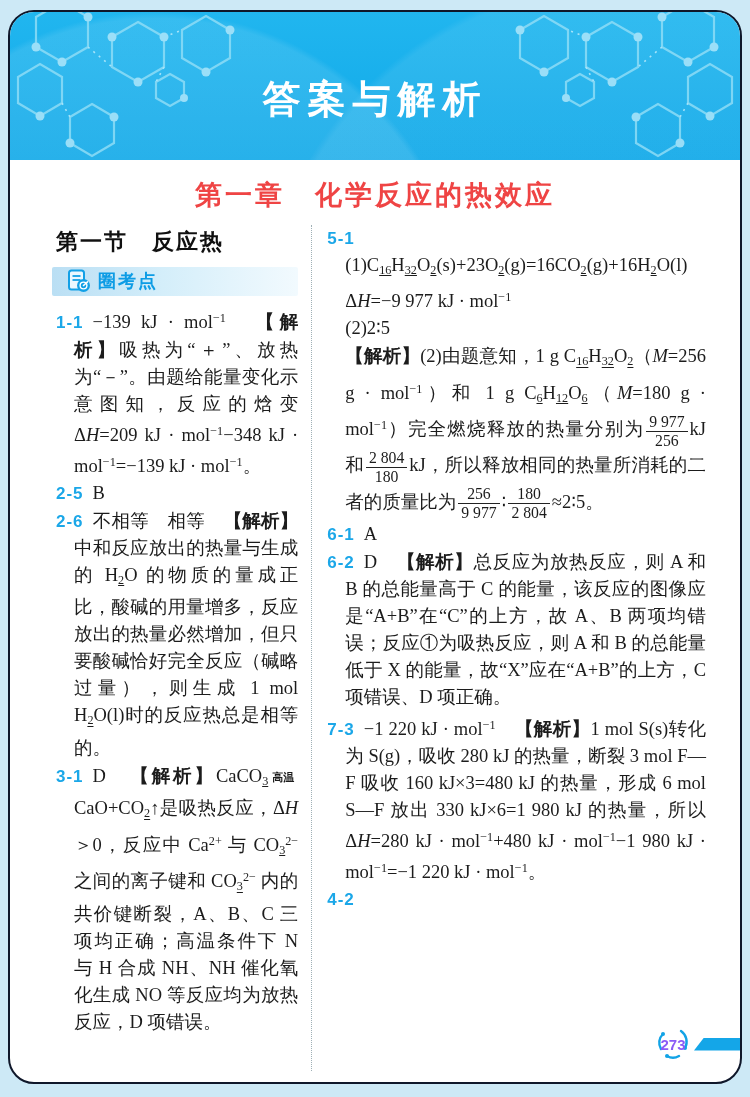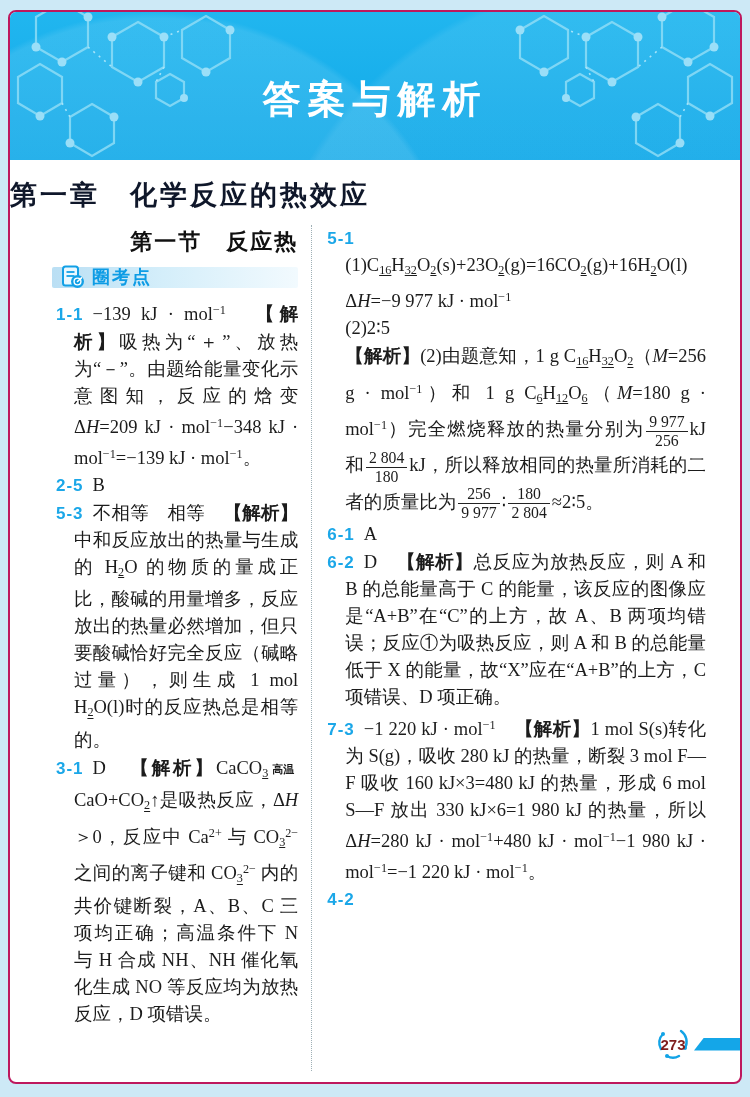--- a/index.html
+++ b/index.html
@@ -4,59 +4,59 @@
 <style>
   html,body{margin:0;padding:0;}
   body{
     width:750px;height:1097px;position:relative;
     background:#cde9f6;
     font-family:"Liberation Serif","DejaVu Serif",serif;
     overflow:hidden;
   }
   .page{
     position:absolute;left:8px;top:10px;right:8px;bottom:13px;
-    background:#ffffff;border:2px solid #be185d;border-radius:8px;
+    background:#ffffff;border:2px solid #0f172a;border-radius:26px;
     overflow:hidden;
   }
   
   .header{
     position:relative;height:148px;overflow:hidden;
     background:
       radial-gradient(circle at 20% 210%, rgba(255,255,255,.10) 0 46%, transparent 47%),
       radial-gradient(circle at 85% 230%, rgba(255,255,255,.08) 0 52%, transparent 53%),
       linear-gradient(180deg,#21b6ef 0%,#0fa8e8 100%);
   }
   .header-title{
     position:absolute;left:0;right:0;top:68px;text-align:center;
     color:#fff;font:bold 38px/1 "Liberation Sans","DejaVu Sans",sans-serif;
     letter-spacing:7px;
   }
   .decor{position:absolute;top:0;opacity:.85;}
   .decor.left{left:0;}
   .decor.right{right:0;transform:scaleX(-1);}
   
   .chapter{
-    margin:19px 0 12px;text-align:left;color:#0f172a;
+    margin:19px 0 12px;text-align:center;color:#ef4444;
     font:bold 27px/1.25 "Liberation Sans","DejaVu Sans",sans-serif;letter-spacing:3px;
   }
   
   .cols{display:flex;padding:0 34px 0 46px;height:846px;overflow:hidden;}
   .col{box-sizing:border-box;}
   .col.left{width:332px;padding-right:13px;}
   .divider{width:0;border-left:1px dotted #9fb0b6;}
   .col.right{flex:1;padding-left:15px;}
   .section-title{
-    text-align:right;color:#101010;
+    text-align:left;color:#101010;
     font:bold 22px/1.5 "Liberation Serif","DejaVu Serif",serif;
     margin:0 0 9px;letter-spacing:2px;
   }
   .badge{
-    display:flex;align-items:center;height:21px;margin:8px 0 9px -4px;
+    display:flex;align-items:center;height:29px;margin:8px 0 9px -4px;
     background:linear-gradient(90deg,#badff4 0%,#d4eefa 45%,#f2fafe 100%);
-    border-radius:2px;padding-left:8px;
+    border-radius:2px;padding-left:14px;
   }
   .badge-label{
     color:#0d9ce5;font:bold 18px/1 "Liberation Sans","DejaVu Sans",sans-serif;
     margin-left:6px;letter-spacing:2px;
   }
   .item{
     font-size:18.5px;line-height:27px;color:#1c1c1c;
     padding-left:18px;text-indent:-18px;text-align:justify;
   }
   .item.cont{text-indent:0;}
@@ -78,21 +78,21 @@
   .bigp{font-size:1.3em;vertical-align:-.1em;}
   .cond{display:inline-flex;flex-direction:row;align-items:center;
         vertical-align:middle;margin:0 4px;text-indent:0;}
   .cond .ct{font:bold 11px/1.2 "Liberation Sans","DejaVu Sans",sans-serif;color:#1c1c1c;}
   .cond .cbar{align-self:stretch;height:4px;border-top:1.5px solid #222;
         border-bottom:1.5px solid #222;margin-top:1px;}
   
   .pagenum{position:absolute;right:0;bottom:21px;display:flex;align-items:center;}
   .pn-circle{position:relative;width:36px;height:34px;}
   .pn-num{position:absolute;inset:0;display:flex;align-items:center;justify-content:center;
-          color:#7f1d1d;font:bold 15px "Liberation Sans","DejaVu Sans",sans-serif;}
+          color:#8b5cf6;font:bold 15px "Liberation Sans","DejaVu Sans",sans-serif;}
   .pn-bar{width:46px;height:13px;background:#14a6e8;margin-left:3px;
           clip-path:polygon(10px 0,100% 0,100% 100%,0 100%);}
 </style>
 </head>
 <body>
 
 <div class="page">
 
   <div class="header">
     <svg class="decor left" width="250" height="150" viewBox="0 0 250 150" fill="none">
@@ -174,21 +174,21 @@
             <circle cx="17.5" cy="17.5" r="6.5" fill="#12a0e6"></circle>
             <circle cx="17.5" cy="17.5" r="3.4" fill="none" stroke="#ffffff" stroke-width="1.4"></circle>
             <path d="M17.5 17.5 L21.5 13.8" stroke="#ffffff" stroke-width="1.6" stroke-linecap="round"></path>
           </svg>
         </span>
         <span class="badge-label">圈考点</span>
       </div>
 
       <div class="item"><span class="num">1-1</span><span>−139 kJ · mol<sup>−1</sup>　<span class="jx">【解析】</span>吸热为“＋”、放热为“－”。由题给能量变化示意图知，反应的焓变 Δ<i>H</i>=209 kJ · mol<sup>−1</sup>−348 kJ · mol<sup>−1</sup>=−139 kJ · mol<sup>−1</sup>。</span></div>
       <div class="item"><span class="num">2-5</span><span>B</span></div>
-      <div class="item"><span class="num">5-3</span><span>不相等　相等　<span class="jx">【解析】</span>中和反应放出的热量与生成的 H<sub>2</sub>O 的物质的量成正比，酸碱的用量增多，反应放出的热量必然增加，但只要酸碱恰好完全反应（碱略过量），则生成 1 mol H<sub>2</sub>O(l)时的反应热总是相等的。</span></div>
+      <div class="item"><span class="num">2-6</span><span>不相等　相等　<span class="jx">【解析】</span>中和反应放出的热量与生成的 H<sub>2</sub>O 的物质的量成正比，酸碱的用量增多，反应放出的热量必然增加，但只要酸碱恰好完全反应（碱略过量），则生成 1 mol H<sub>2</sub>O(l)时的反应热总是相等的。</span></div>
       <div class="item"><span class="num">3-1</span><span>D　<span class="jx">【解析】</span>CaCO<sub>3</sub><span class="cond">
               <span class="ct">高温</span>
               <span class="cbar"></span>
             </span>CaO+CO<sub>2</sub>↑是吸热反应，Δ<i>H</i>＞0，反应中 Ca<sup>2+</sup> 与 CO<sub>3</sub><sup>2−</sup> 之间的离子键和 CO<sub>3</sub><sup>2−</sup> 内的共价键断裂，A、B、C 三项均正确；高温条件下 N 与 H 合成 NH、NH 催化氧化生成 NO 等反应均为放热反应，D 项错误。</span></div>
 
     </div>
 
     <div class="divider"></div>
 
     <div class="col right">

